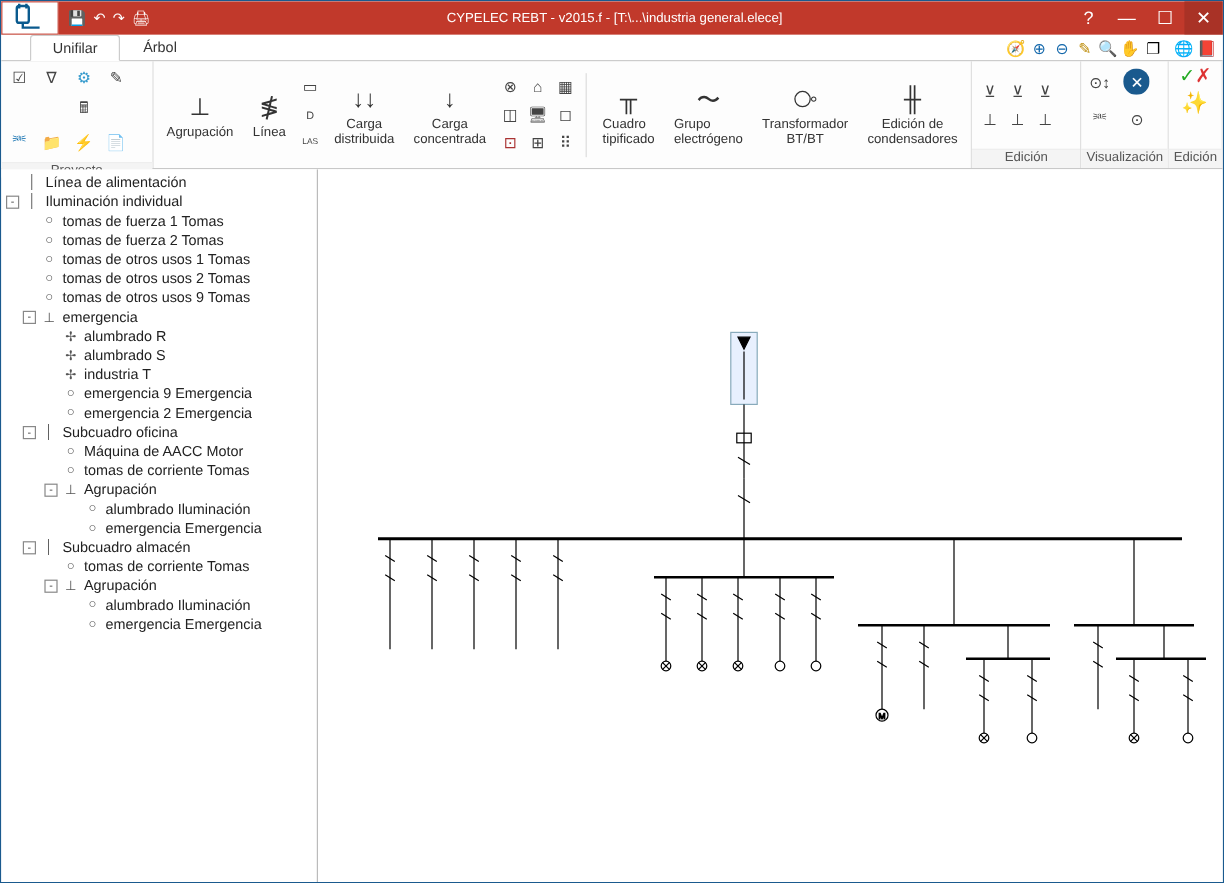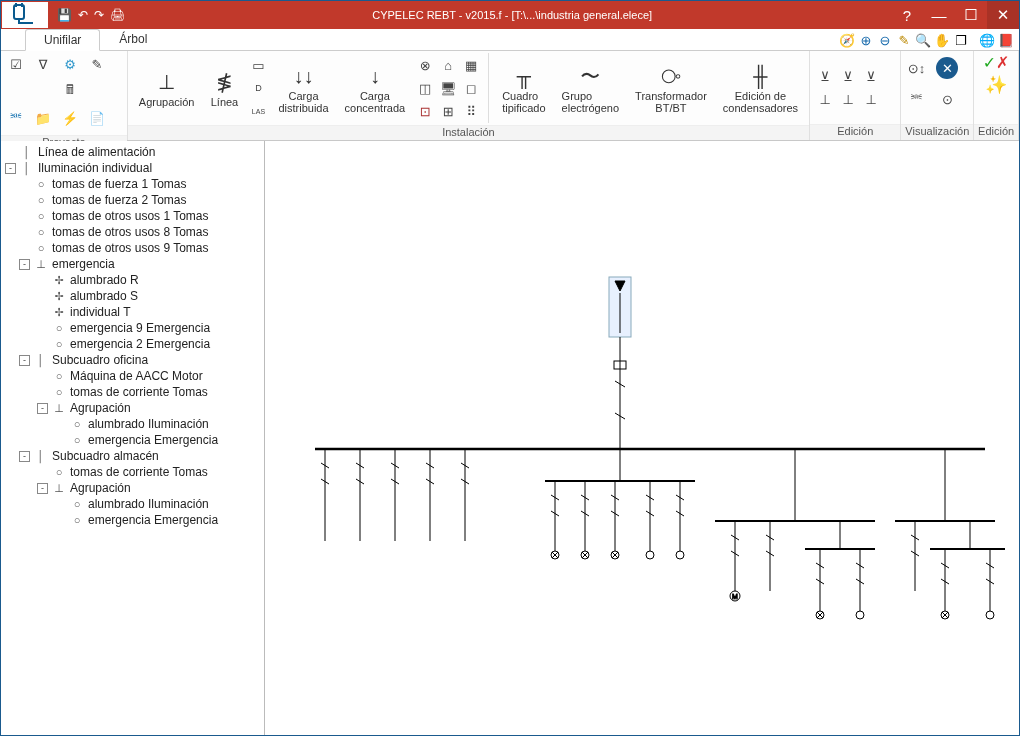--- a/index.html
+++ b/index.html
@@ -150,21 +150,20 @@
           <div class="ico">⧂</div>
           <span style="white-space:pre;text-align:center">Transformador
 BT/BT</span>
         </div>
       <div class="rbtn">
           <div class="ico">╫</div>
           <span style="white-space:pre;text-align:center">Edición de
 condensadores</span>
         </div>
     </div>
-    <div class="rlabel">Instalación</div>
   </div>
 
   <div class="rgroup" style="width:98px">
     <div class="ritems">
         <div class="smallgrid">
       <div>⊻</div>
           <div>⊻</div>
           <div>⊻</div>
       <div>⊥</div>
           <div>⊥</div>
@@ -218,21 +217,21 @@
         <span>tomas de fuerza 2 Tomas</span>
       </div>
       <div class="treenode ind1">
         <span style="display:inline-block;width:15px"></span>
         <span class="ticon">○</span>
         <span>tomas de otros usos 1 Tomas</span>
       </div>
       <div class="treenode ind1">
         <span style="display:inline-block;width:15px"></span>
         <span class="ticon">○</span>
-        <span>tomas de otros usos 8 Tomas</span>
+        <span>tomas de otros usos 2 Tomas</span>
       </div>
       <div class="treenode ind1">
         <span style="display:inline-block;width:15px"></span>
         <span class="ticon">○</span>
         <span>tomas de otros usos 9 Tomas</span>
       </div>
       <div class="treenode ind1">
         <span class="tg">-</span>
         <span class="ticon">⊥</span>
         <span>emergencia</span>
@@ -243,21 +242,21 @@
         <span>alumbrado R</span>
       </div>
       <div class="treenode ind2">
         <span style="display:inline-block;width:15px"></span>
         <span class="ticon">✢</span>
         <span>alumbrado S</span>
       </div>
       <div class="treenode ind2">
         <span style="display:inline-block;width:15px"></span>
         <span class="ticon">✢</span>
-        <span>individual T</span>
+        <span>industria T</span>
       </div>
       <div class="treenode ind2">
         <span style="display:inline-block;width:15px"></span>
         <span class="ticon">○</span>
         <span>emergencia 9 Emergencia</span>
       </div>
       <div class="treenode ind2">
         <span style="display:inline-block;width:15px"></span>
         <span class="ticon">○</span>
         <span>emergencia 2 Emergencia</span>

